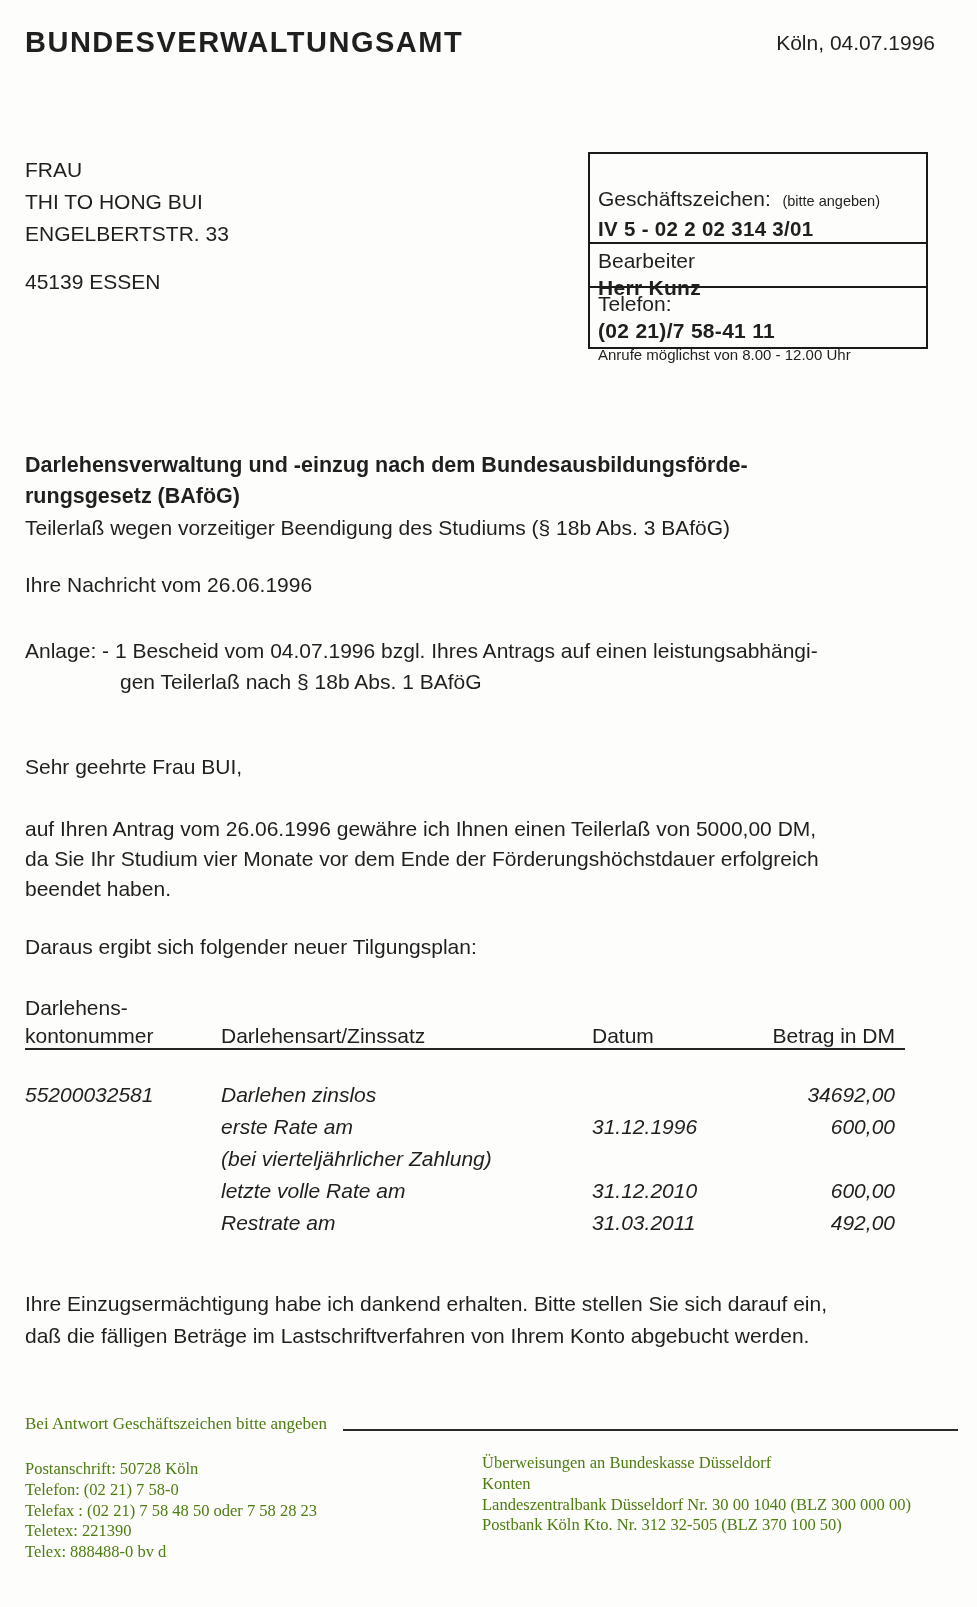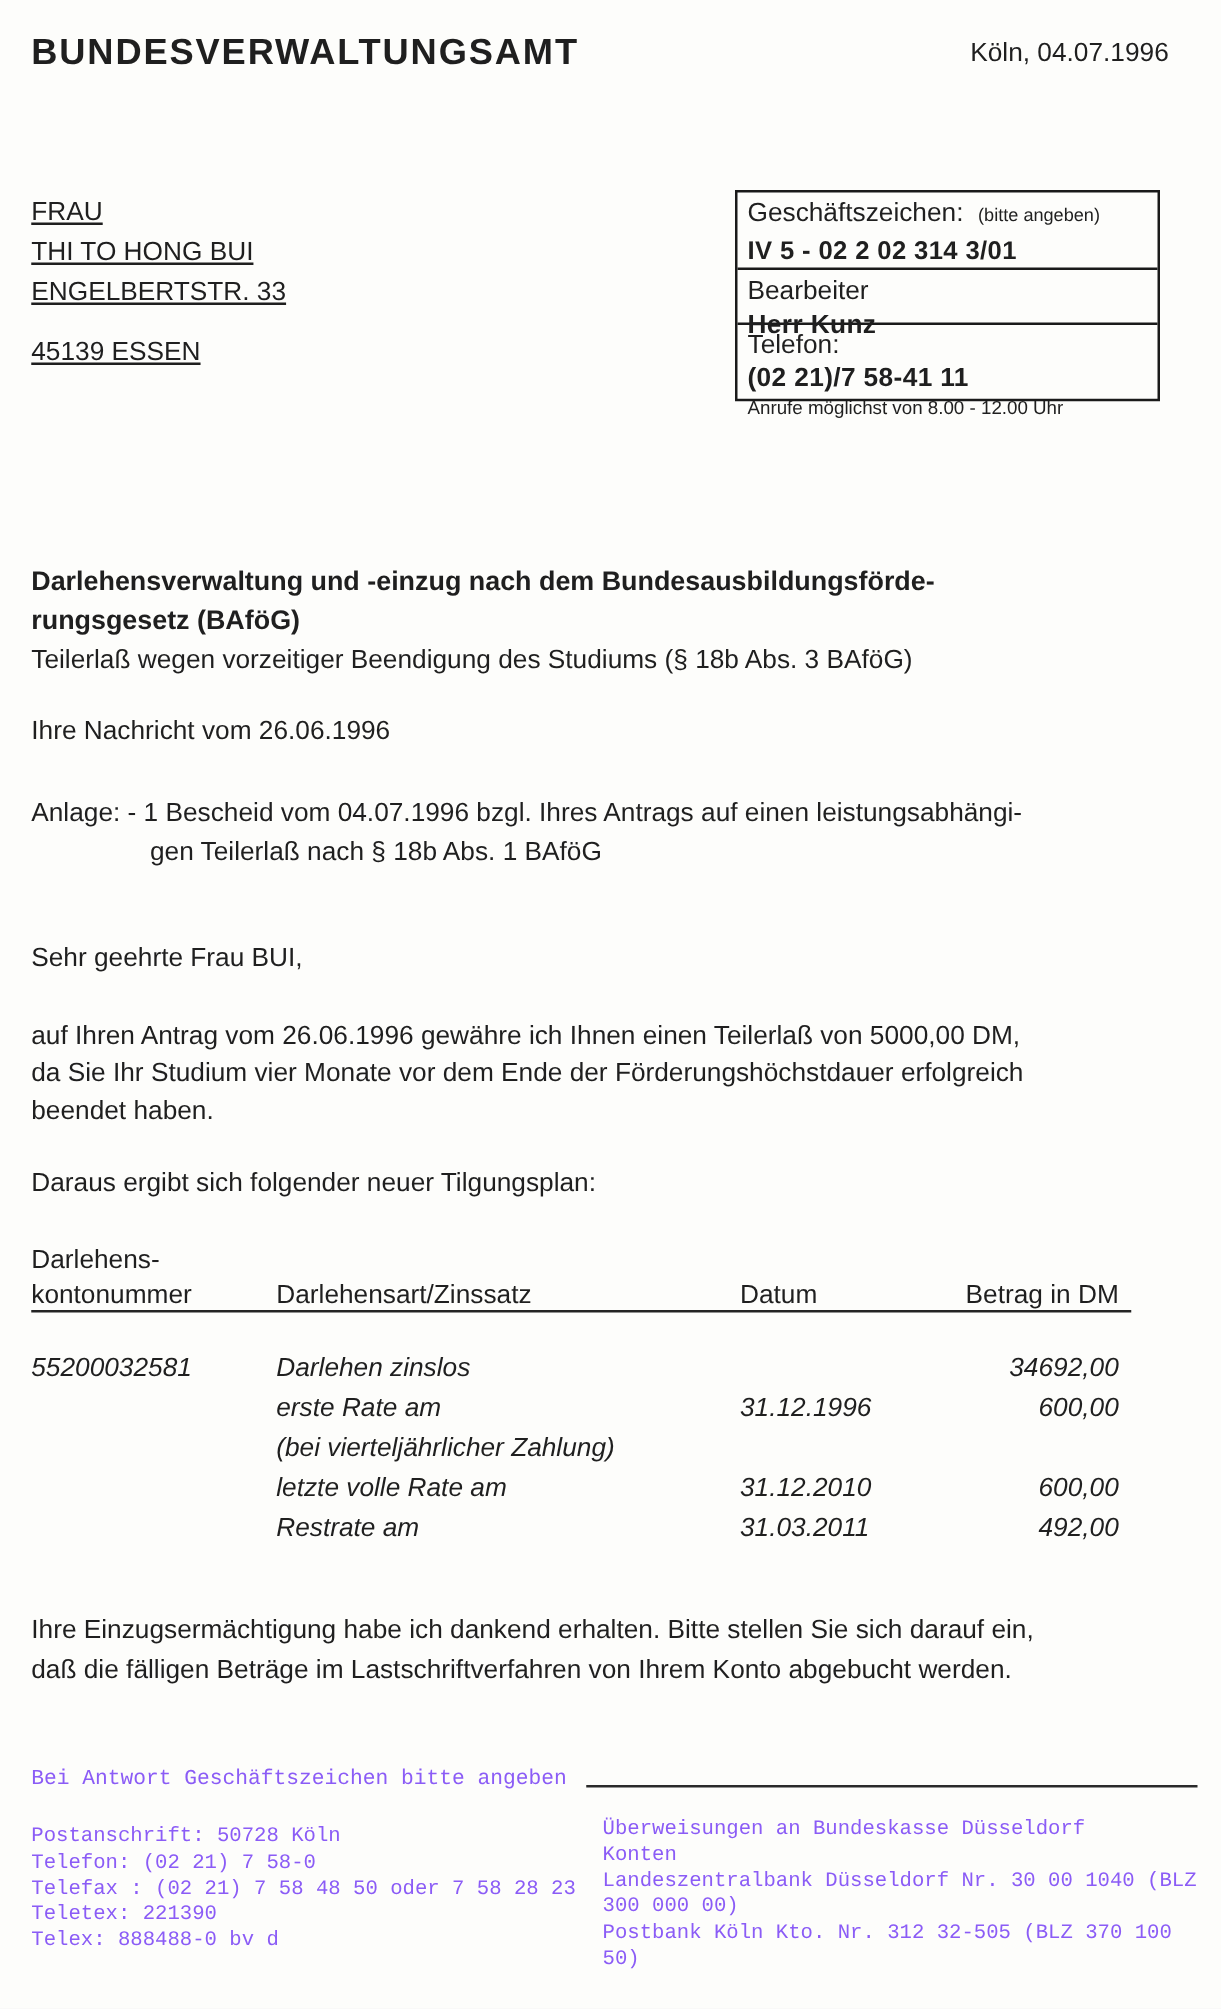--- a/index.html
+++ b/index.html
@@ -37,43 +37,43 @@
 
   .tbl{width:880px;font-size:21px;}
   .tbl-grid{display:grid;grid-template-columns:196px 371px 158px 145px;}
   .tbl-head{height:24px;border-bottom:2px solid #242424;}
   .tbl-head > div{white-space:nowrap;}
   .th-right{text-align:right;}
   .tbl-body{margin-top:29px;}
   .tbl-row{line-height:32px;font-style:italic;}
   .cell-amount{text-align:right;}
 
-  .footer{font-family:Liberation Mono, monospace;color:#8b5cf6;}
+  .footer{font-family:Liberation Serif, serif;color:#4d7c0f;}
   .reply-row{display:flex;width:933px;}
   .reply-note{font-size:17px;white-space:nowrap;}
   .reply-rule{flex:1;height:2px;background:#2a2a2a;align-self:flex-end;margin:0 0 3px 16px;}
   .foot-col{font-size:16.5px;line-height:20.8px;}
 </style>
 </head>
 <body>
 
 <div class="page">
 
   <div class="abs org" style="left:25px;top:26px;">BUNDESVERWALTUNGSAMT</div>
   <div class="abs date" style="right:42px;top:31px;">Köln, 04.07.1996</div>
 
-  <div class="abs addr" style="left:25px;top:154px;text-decoration:underline;">
+  <div class="abs addr" style="left:25px;top:154px;">
     <div>FRAU</div>
     <div>THI TO HONG BUI</div>
     <div>ENGELBERTSTR. 33</div>
     <div class="city">45139 ESSEN</div>
   </div>
 
   <div class="abs infobox">
-    <div class="ib-row" style="height:60px;">
+    <div class="ib-row" style="height:60px;margin-top:28px;">
       <div class="ib-label"><span>Geschäftszeichen:</span>&nbsp; <span class="ib-note">(bitte angeben)</span></div>
       <div class="ib-value">IV 5 - 02 2 02 314 3/01</div>
     </div>
     <div class="ib-row" style="height:44px;">
       <div class="ib-label">Bearbeiter</div>
       <div class="ib-value" style="font-size:21px;">Herr Kunz</div>
     </div>
     <div class="ib-row" style="height:61px;">
       <div class="ib-label" style="line-height:26px;">Telefon:</div>
       <div class="ib-value" style="font-size:21px;">(02 21)/7 58-41 11</div>

